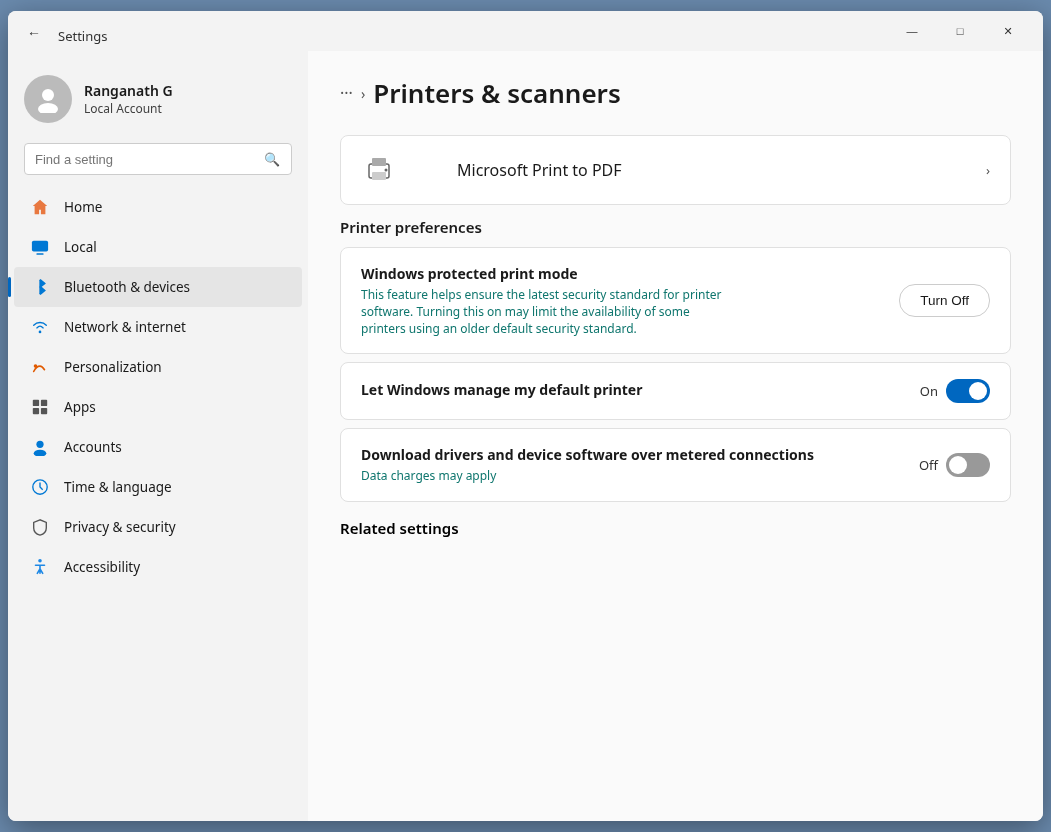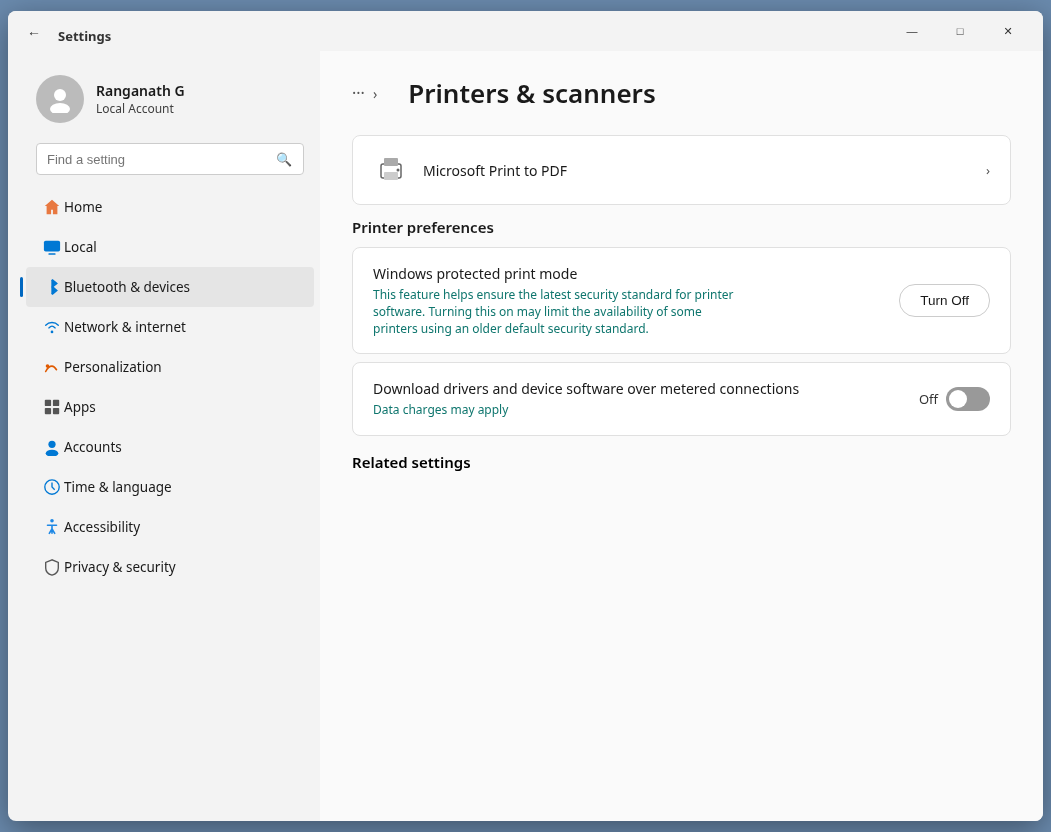--- a/index.html
+++ b/index.html
@@ -43,21 +43,21 @@
       border-radius: 4px;
       border: none;
       background: transparent;
       cursor: pointer;
       display: flex; align-items: center; justify-content: center;
       font-size: 14px;
       color: #333;
     }
     .title-text {
       font-size: 13px;
-      font-weight: 700;
+      font-weight: 400;
       color: #333;
       margin-top: 9px;
     }
     .title-bar-controls {
       display: flex;
       gap: 2px;
     }
     .win-btn {
       width: 46px; height: 32px;
       border: none;
@@ -66,21 +66,20 @@
       display: flex; align-items: center; justify-content: center;
       font-size: 11px;
       color: #333;
       border-radius: 4px;
     }
     
     .main-content {
       display: flex;
       flex: 1;
       overflow: hidden;
-      padding-left: 12px;
     }
     
     .sidebar {
       width: 300px;
       background: #f3f3f3;
       display: flex;
       flex-direction: column;
       padding: 12px 0;
       overflow-y: auto;
       flex-shrink: 0;
@@ -125,21 +124,21 @@
       outline: none;
       font-size: 13px;
       flex: 1;
       background: transparent;
       color: #333;
     }
     .search-icon { color: #555; font-size: 13px; }
     .nav-item {
       display: flex;
       align-items: center;
-      gap: 2px;
+      gap: 14px;
       padding: 10px 16px;
       cursor: pointer;
       border-radius: 4px;
       margin: 0 6px;
       font-size: 13.5px;
       color: #1a1a1a;
       position: relative;
     }
     .nav-item.active {
       background: #e5e5e5;
@@ -179,21 +178,20 @@
       cursor: pointer;
     }
     .breadcrumb-arrow {
       color: #555;
       font-size: 14px;
     }
     .page-title {
       font-size: 26px;
       font-weight: 600;
       color: #1a1a1a;
-      margin-left: 23px;
     }
     
     .card {
       background: white;
       border-radius: 8px;
       margin-bottom: 12px;
       overflow: hidden;
       border: 1px solid #e0e0e0;
     }
     .add-printer-row {
@@ -227,22 +225,23 @@
     .printer-left {
       display: flex;
       align-items: center;
       gap: 14px;
     }
     .printer-icon-wrap {
       width: 36px; height: 36px;
       display: flex; align-items: center; justify-content: center;
     }
     .printer-name {
-      font-size: 14px;
-      color: #1a1a1a;
+      font-size: 16px;
+      color: #1a1a1a;
+      margin-left: 46px;
     }
     .chevron-right { color: #555; font-size: 13px; }
 
     .section-title {
       font-size: 15px;
       font-weight: 600;
       color: #1a1a1a;
       margin-bottom: 10px;
       margin-top: 8px;
     }
@@ -253,21 +252,21 @@
       margin-bottom: 8px;
     }
     .pref-row {
       display: flex;
       align-items: center;
       justify-content: space-between;
       padding: 16px 20px;
     }
     .pref-text .pref-title {
       font-size: 14px;
-      font-weight: 400;
+      font-weight: 700;
       color: #1a1a1a;
       margin-bottom: 4px;
     }
     .pref-text .pref-desc {
       font-size: 12px;
       color: #0f766e;
       max-width: 370px;
       line-height: 1.4;
     }
     .turn-off-btn {
@@ -450,35 +449,35 @@
             <circle cx="10" cy="10" r="8"></circle>
             <path d="M10 5v5l3 3"></path>
           </svg>
         </div>
         <span>Time &amp; language</span>
       </div>
 
 
       <div class="nav-item">
         <div class="nav-icon">
+          <svg width="18" height="18" viewBox="0 0 20 20" fill="#555">
+            <path d="M10 2L3 5v6c0 4 3.5 7 7 8 3.5-1 7-4 7-8V5L10 2z" fill="none" stroke="#555" stroke-width="1.5"></path>
+          </svg>
+        </div>
+        <span>Privacy &amp; security</span>
+      </div>
+
+      <div class="nav-item">
+        <div class="nav-icon">
           <svg width="18" height="18" viewBox="0 0 20 20" fill="#1e88e5">
             <circle cx="10" cy="3" r="2"></circle>
             <path d="M5 8h10M10 8v9M7 17l3-5 3 5" stroke="#1e88e5" stroke-width="1.8" fill="none" stroke-linecap="round"></path>
           </svg>
         </div>
         <span>Accessibility</span>
-      </div>
-
-      <div class="nav-item">
-        <div class="nav-icon">
-          <svg width="18" height="18" viewBox="0 0 20 20" fill="#555">
-            <path d="M10 2L3 5v6c0 4 3.5 7 7 8 3.5-1 7-4 7-8V5L10 2z" fill="none" stroke="#555" stroke-width="1.5"></path>
-          </svg>
-        </div>
-        <span>Privacy &amp; security</span>
       </div>
     </div>
 
     <div class="right-panel">
 
       <div class="page-header">
         <span class="breadcrumb-dots">···</span>
         <span class="breadcrumb-arrow">›</span>
         <h1 class="page-title">Printers &amp; scanners</h1>
       </div>
@@ -506,20 +505,33 @@
       <div class="pref-card">
         <div class="pref-row">
           <div class="pref-text">
             <div class="pref-title">Windows protected print mode</div>
             <div class="pref-desc">This feature helps ensure the latest security standard for printer software. Turning this on may limit the availability of some printers using an older default security standard.</div>
           </div>
           <button class="turn-off-btn">Turn Off</button>
         </div>
       </div>
 
+      <div class="pref-card">
+        <div class="pref-row">
+          <div class="pref-text">
+            <div class="pref-title">Let Windows manage my default printer</div>
+          </div>
+          <div class="toggle-group">
+            <span class="toggle-label">On</span>
+            <div class="toggle">
+              <div class="toggle-slider on"></div>
+            </div>
+          </div>
+        </div>
+      </div>
 
       <div class="pref-card">
         <div class="pref-row">
           <div class="pref-text">
             <div class="pref-title">Download drivers and device software over metered connections</div>
             <div class="pref-desc">Data charges may apply</div>
           </div>
           <div class="toggle-group">
             <span class="toggle-label">Off</span>
             <div class="toggle">

